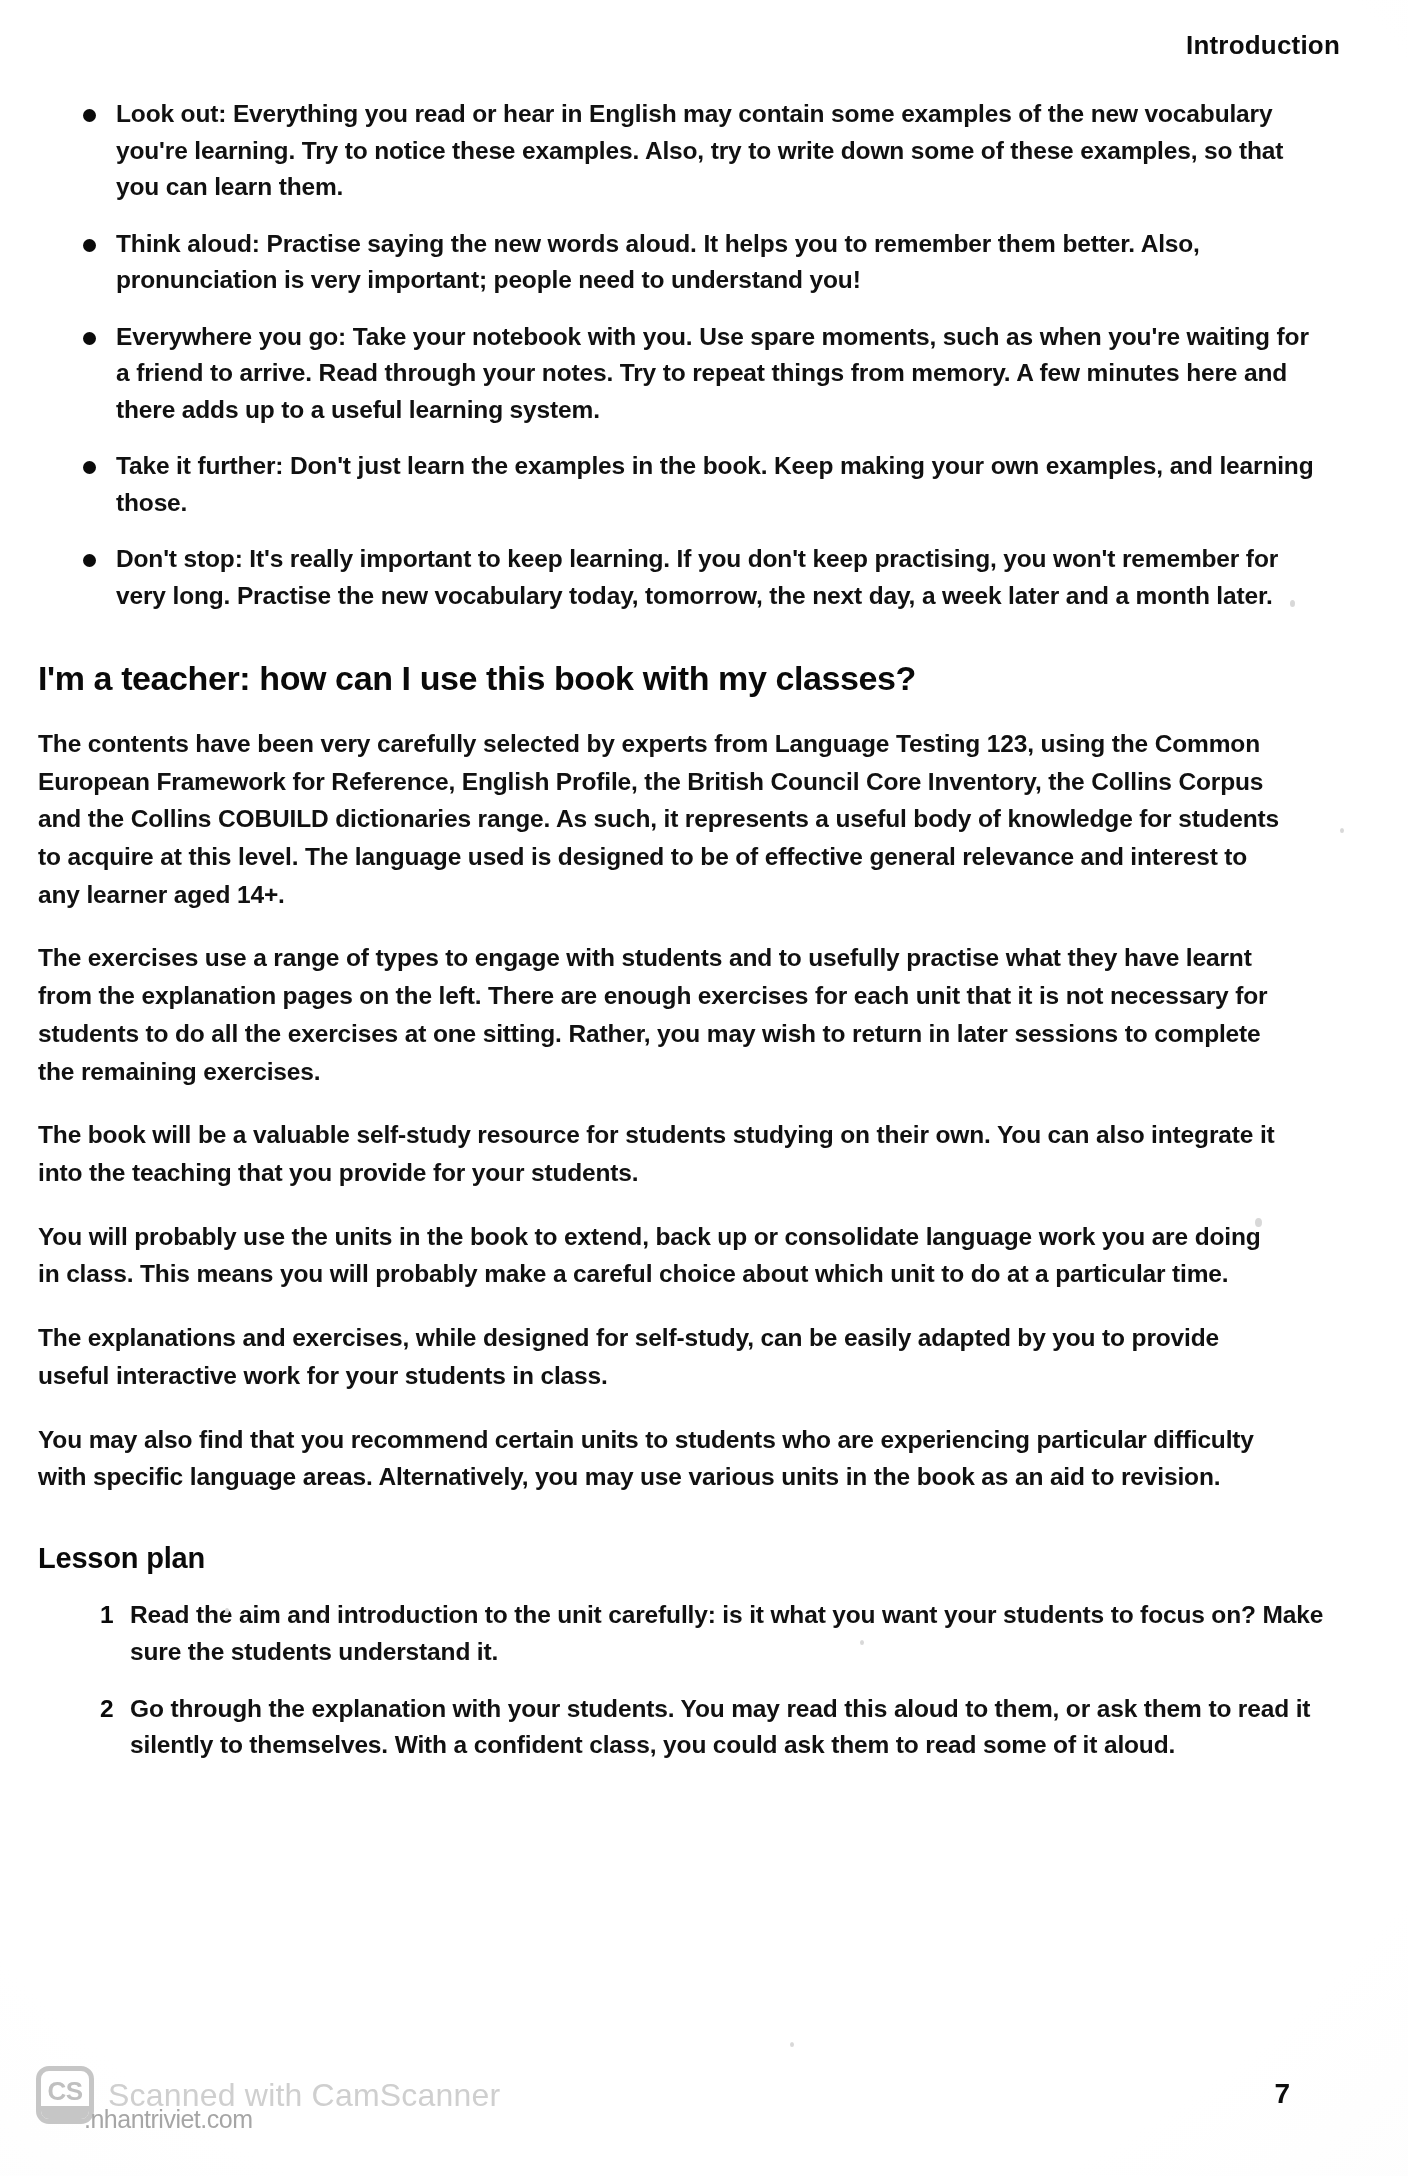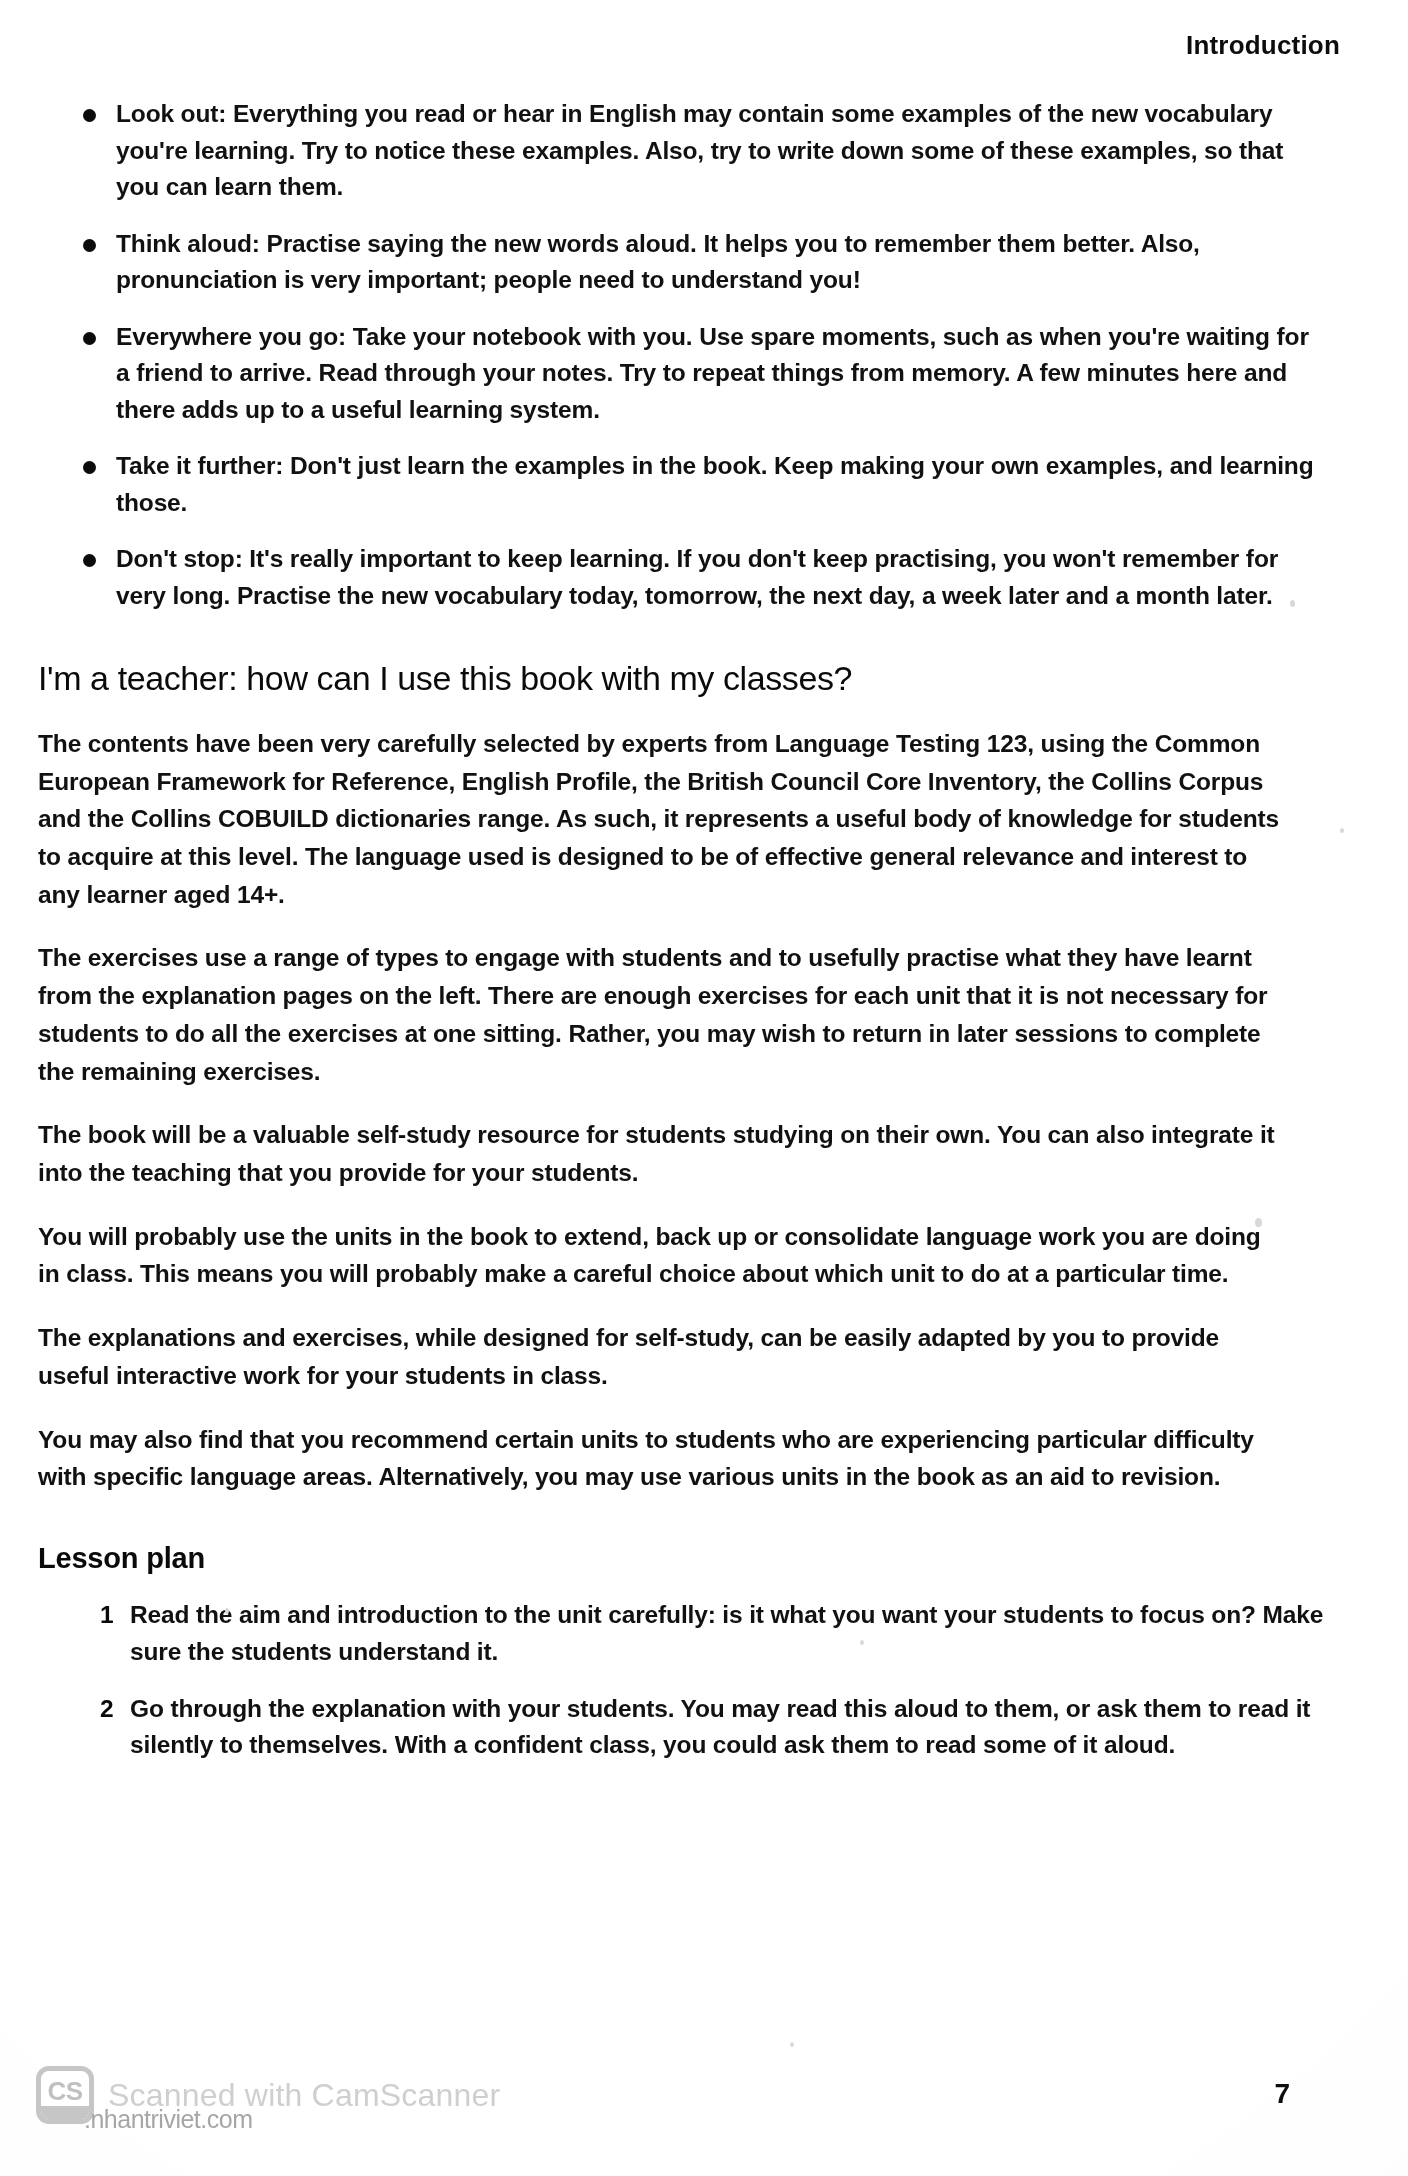--- a/index.html
+++ b/index.html
@@ -70,21 +70,21 @@
     background: #0b0b0b;
   }
   .lead {
     font-weight: 700;
   }
 
   
   h2.section-title {
     font-size: 34px;
     line-height: 1.2;
-    font-weight: 400;
+    font-weight: 700;
     color: #0a0a0a;
     margin: 44px 0 26px 0;
     letter-spacing: -0.4px;
   }
   h3.sub-title {
     font-size: 29px;
     font-weight: 800;
     color: #0a0a0a;
     margin: 46px 0 22px 0;
     letter-spacing: -0.2px;

